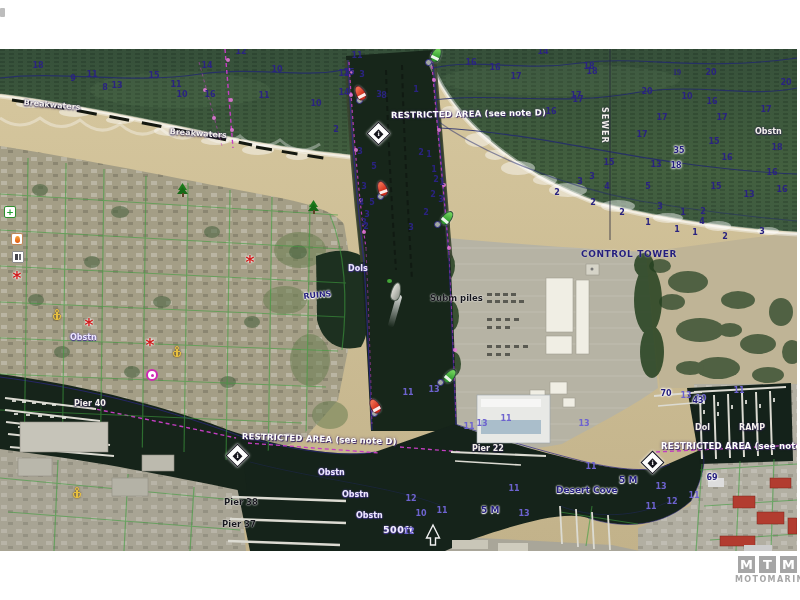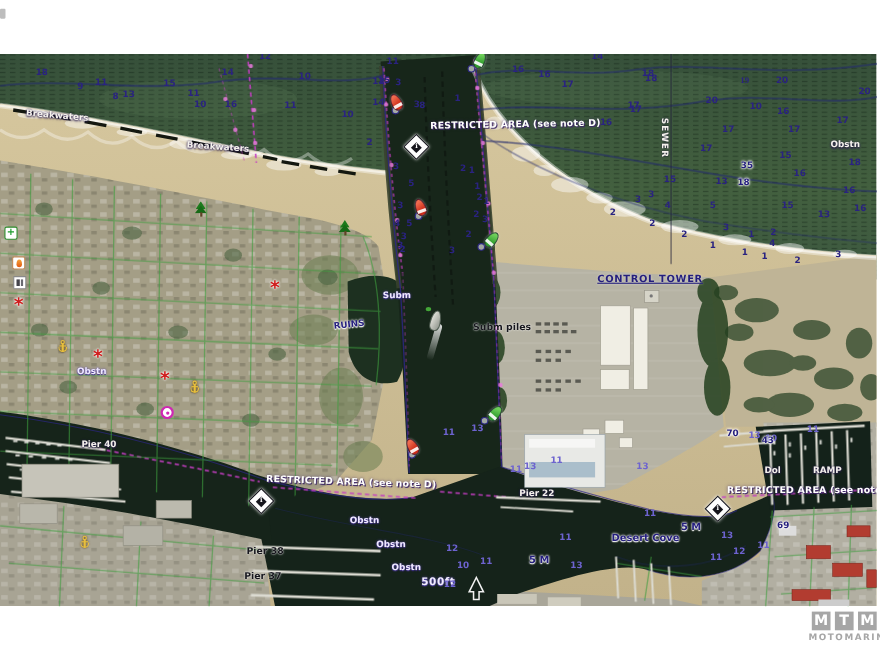--- a/index.html
+++ b/index.html
@@ -466,23 +466,23 @@
         <path d="M433,525 l-6.5,13 h4 v7 h5 v-7 h4 z" fill="rgba(20,30,25,.3)" stroke="#f0f0f0" stroke-width="1.4"></path>
       </g>
     </svg>
 
     <div id="overlay">
         <div class="lbl w" style="left: 24px; top: 50px; transform: rotate(5deg);">Breakwaters</div>
         <div class="lbl w" style="left: 170px; top: 79px; transform: rotate(4deg);">Breakwaters</div>
         <div class="lbl r" style="left: 391px; top: 62px; transform: rotate(-1deg);">RESTRICTED AREA (see note D)</div>
         <div class="lbl v" style="left: 600px; top: 58px;">SEWER</div>
         <div class="lbl w" style="left: 755px; top: 79px;">Obstn</div>
-        <div class="lbl ct" style="left: 543px; top: 201px; text-decoration: underline;">CONTROL TOWER</div>
+        <div class="lbl ct" style="left: 581px; top: 201px;">CONTROL TOWER</div>
         <div class="lbl bk" style="left: 430px; top: 245px;">Subm piles</div>
-        <div class="lbl wp" style="left: 348px; top: 216px;">Subm</div>
+        <div class="lbl wp" style="left: 348px; top: 216px;">Dols</div>
         <div class="lbl n sm" style="left: 303px; top: 244px; transform: rotate(-6deg);">RUINS</div>
         <div class="lbl wp" style="left: 70px; top: 285px;">Obstn</div>
         <div class="lbl r" style="left: 242px; top: 383px; transform: rotate(2deg);">RESTRICTED AREA (see note D)</div>
         <div class="lbl wp" style="left: 318px; top: 420px;">Obstn</div>
         <div class="lbl wp" style="left: 342px; top: 442px;">Obstn</div>
         <div class="lbl wp" style="left: 356px; top: 463px;">Obstn</div>
         <div class="lbl sc" style="left: 383px; top: 476px;">500ft</div>
         <div class="lbl w" style="left: 472px; top: 396px;">Pier 22</div>
         <div class="lbl r" style="left: 661px; top: 393px;">RESTRICTED AREA (see note E)</div>
         <div class="lbl w" style="left: 695px; top: 375px;">Dol</div>

